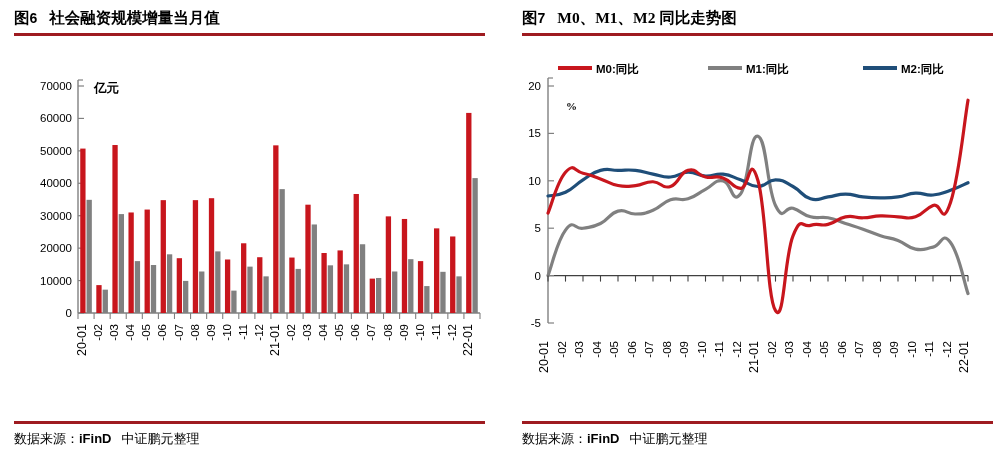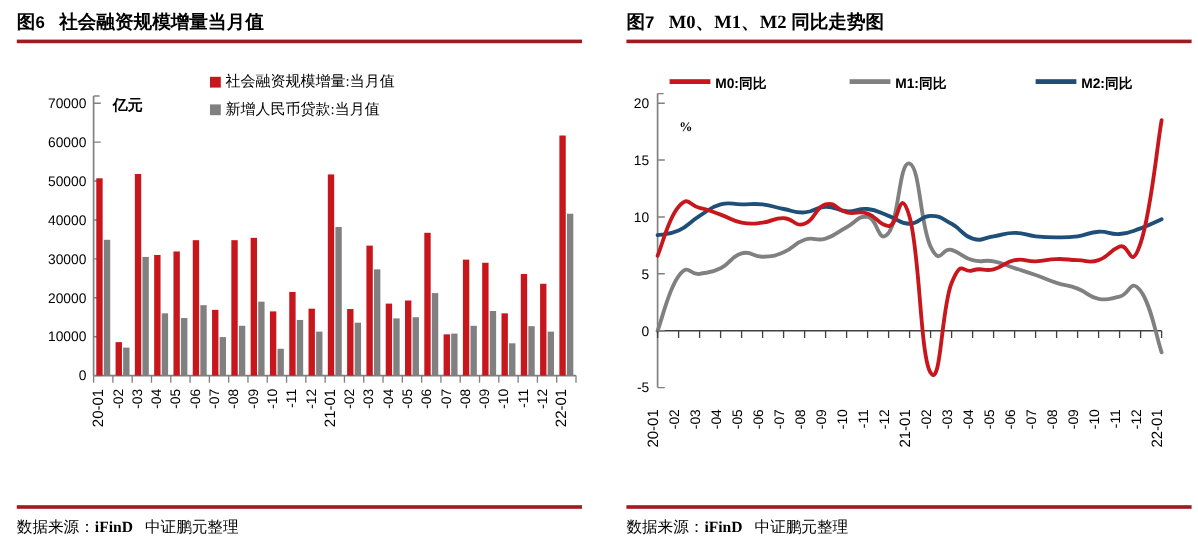--- a/index.html
+++ b/index.html
@@ -36,21 +36,21 @@
   }
   .rule-bottom {
     position: absolute; left: 14px; top: 421px;
     width: 471px; height: 2.5px; background: #9E1B20;
   }
   .source {
     position: absolute; left: 14px; top: 430px;
     font-size: 13px; color: #000;
     white-space: nowrap;
   }
-  .source .mono { font-family: Liberation Serif, serif; font-weight: bold; margin-top: 34px; }
+  .source .mono { font-family: Liberation Sans, sans-serif; font-weight: bold; margin-top: 34px; }
   .source .gap { display: inline-block; width: 10px; }
 
   
   .chart-wrap { position: absolute; left: 0; top: 38px; width: 499px; height: 380px; }
   svg.chart { display: block; }
 
   
   .legend-bar {
     position: absolute;
     font-size: 12.5px;
@@ -99,26 +99,20 @@
   <div class="panel panel-left">
 
     <div class="fig-title">
       <span>图</span><span class="num">6</span><span class="sep"></span><span>社会融资规模增量当月值</span>
     </div>
 
     <div class="rule-top"></div>
 
     <div class="chart-wrap">
 
-      <div class="legend-bar" style="left:175px; top:22px;">
-        <span class="swatch" style="background:#C8161D"></span><span>社会融资规模增量:当月值</span>
-      </div>
-      <div class="legend-bar" style="left:175px; top:45px;">
-        <span class="swatch" style="background:#808080"></span><span>新增人民币贷款:当月值</span>
-      </div>
       <div class="axis-unit" style="left:94px; top:42px;">亿元</div>
 
       <svg class="chart" id="svg-bar" width="499" height="380">
           <line x1="78" y1="42" x2="78" y2="275" stroke="#808080" stroke-width="1.4"></line>
           <line x1="78" y1="275" x2="480" y2="275" stroke="#808080" stroke-width="1.4"></line>
           <line x1="78" y1="42" x2="83" y2="42" stroke="#808080" stroke-width="1.2"></line>
           <line x1="78" y1="275" x2="84" y2="275" stroke="#808080" stroke-width="1.2"></line>
           <text x="72" y="279" text-anchor="end" class="tick-label">0</text>
           <line x1="78" y1="242.57142857142858" x2="84" y2="242.57142857142858" stroke="#808080" stroke-width="1.2"></line>
           <text x="72" y="246.57142857142858" text-anchor="end" class="tick-label">10000</text>

